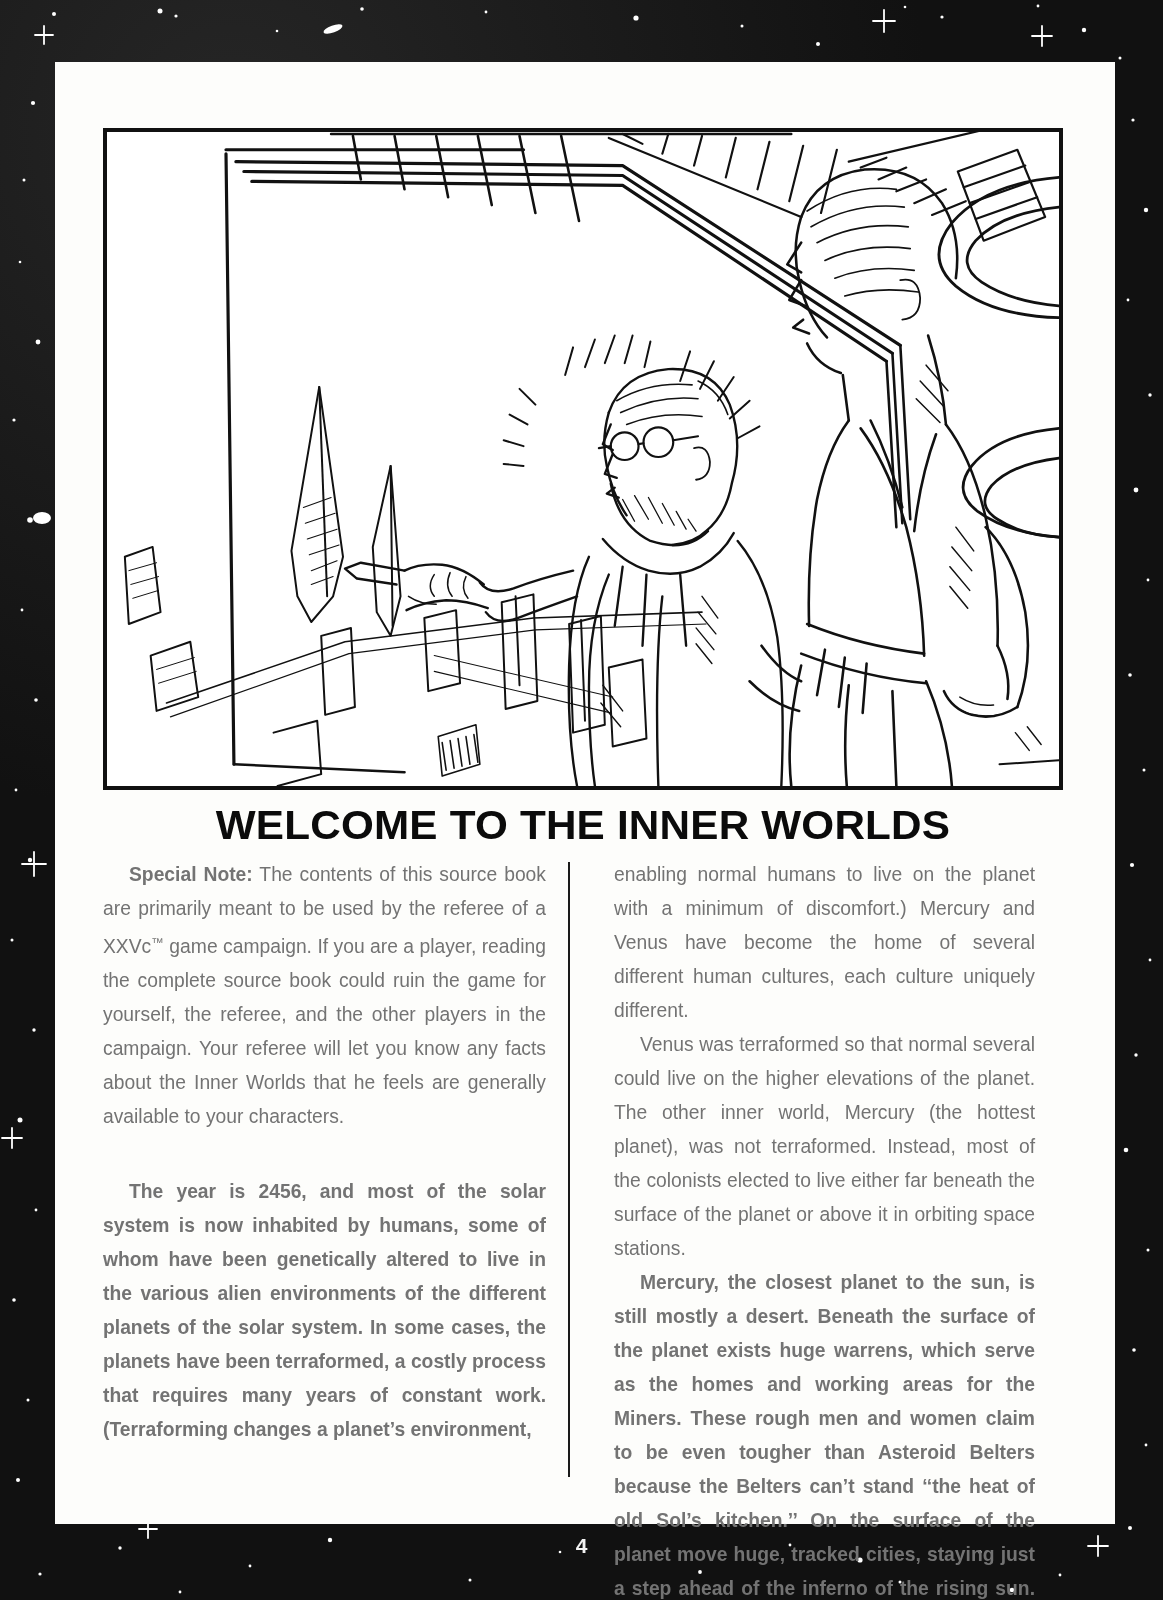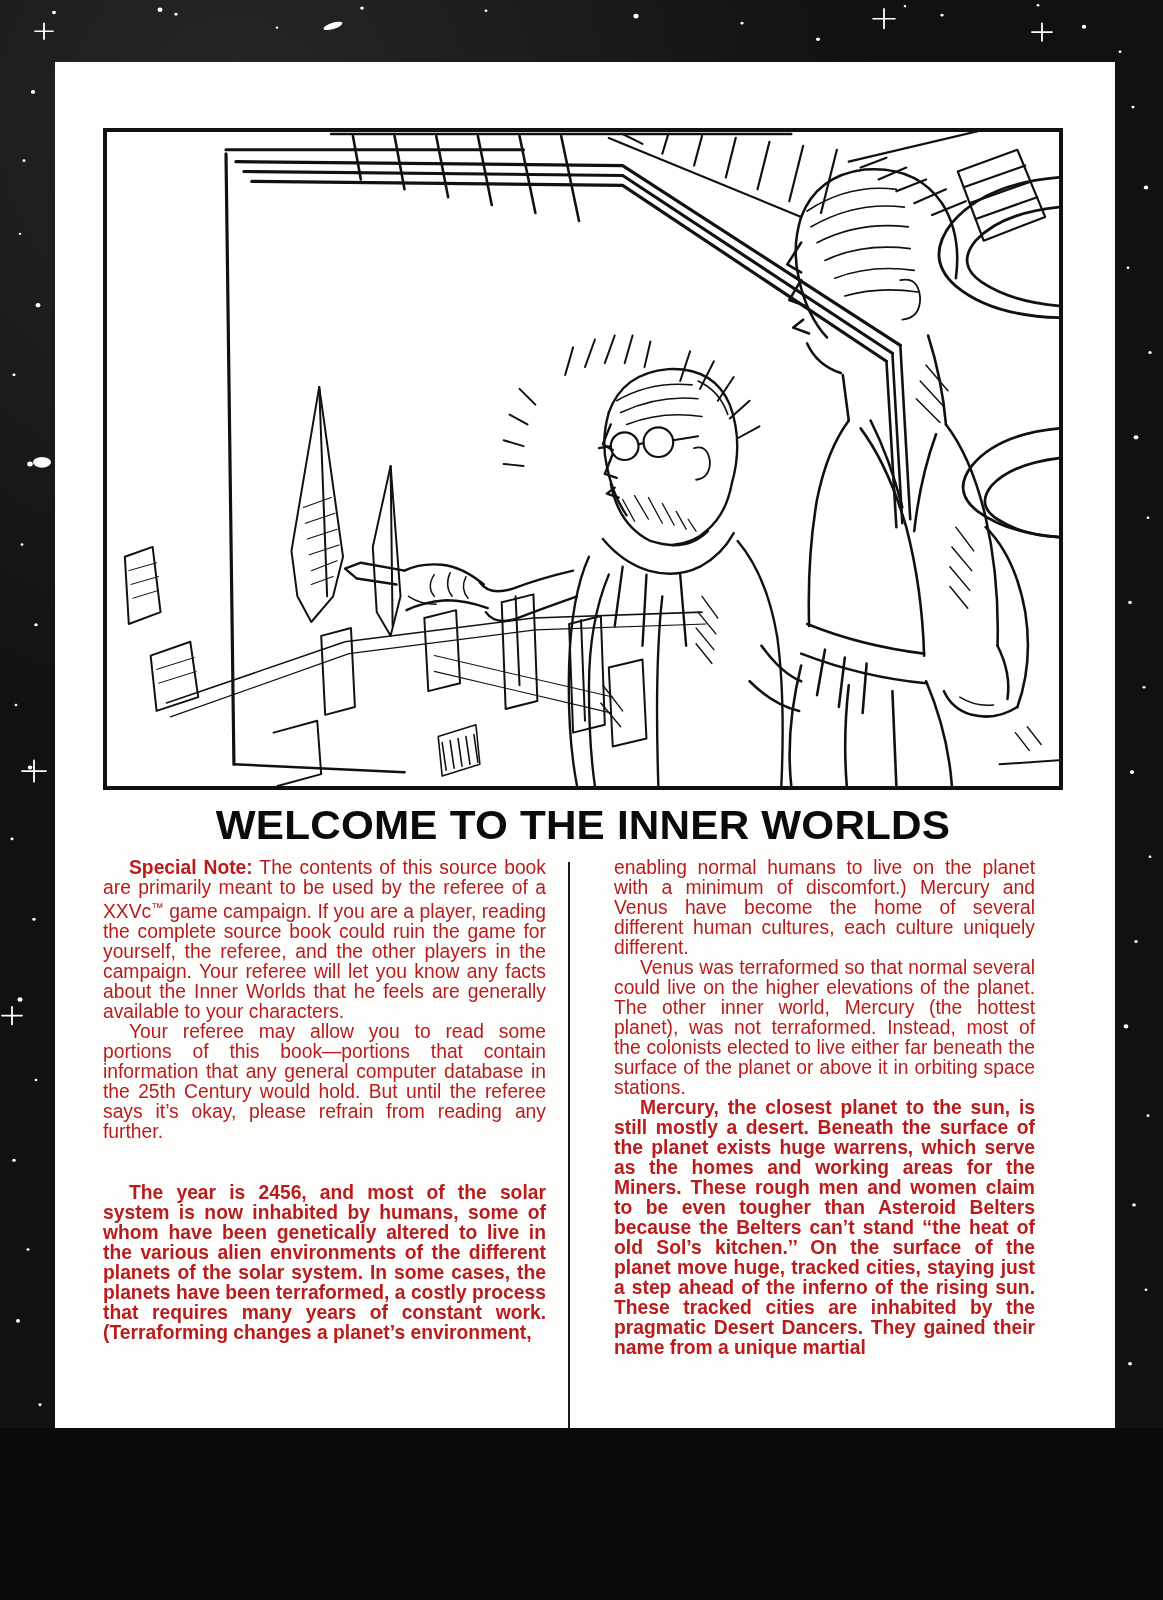--- a/index.html
+++ b/index.html
@@ -8,21 +8,21 @@
     width: 1163px;
     height: 1600px;
     background: #0a0a0a;
     font-family: "Liberation Sans", sans-serif;
   }
 
   
   #page {
     position: relative;
     width: 1163px;
-    height: 1428px;
+    height: 1600px;
     background: #111111;
     overflow: hidden;
   }
 
   #starfield {
     position: absolute;
     inset: 0;
     background:
       radial-gradient(circle at 20% 8%, #262626 0%, #111 40%),
       radial-gradient(circle at 85% 70%, #1e1e1e 0%, #0d0d0d 45%),
@@ -76,22 +76,22 @@
     left: 48px;
     top: 796px;
     width: 968px;
     height: 630px;
     display: flex;
     gap: 0;
   }
   .col {
     width: 457px;
     font-size: 19.3px;
-    line-height: 20px;
-    color: #b91c1c;
+    line-height: 34px;
+    color: #737373;
     text-align: justify;
     text-justify: inter-word;
     hyphens: none;
   }
   .col-left  { padding-right: 14px; }
   .col-right { padding-left: 36px; }
 
   #col-divider {
     width: 18px;
     display: flex;
@@ -429,21 +429,20 @@
     </div>
 
     <h1 id="title">WELCOME TO THE INNER WORLDS</h1>
 
     <div id="columns">
 
       <div class="col col-left">
         <p>
           <span class="lead">Special Note:</span><span> The contents of this source book are primarily meant to be used by the referee of a XXVc<span class="tm">™</span> game campaign. If you are a player, reading the complete source book could ruin the game for yourself, the referee, and the other players in the campaign. Your referee will let you know any facts about the Inner Worlds that he feels are generally available to your characters.</span>
         </p>
-        <p>Your referee may allow you to read some portions of this book—portions that contain information that any general computer database in the 25th Century would hold. But until the referee says it’s okay, please refrain from reading any further.</p>
         <p class="gap-before">The year is 2456, and most of the solar system is now inhabited by humans, some of whom have been genetically altered to live in the various alien environments of the different planets of the solar system. In some cases, the planets have been terraformed, a costly process that requires many years of constant work. (Terraforming changes a planet’s environment,</p>
       </div>
 
       <div id="col-divider">
         <div class="rule"></div>
       </div>
 
       <div class="col col-right">
         <p class="no-indent">enabling normal humans to live on the planet with a minimum of discomfort.) Mercury and Venus have become the home of several different human cultures, each culture uniquely different.</p>
         <p>Venus was terraformed so that normal several could live on the higher elevations of the planet. The other inner world, Mercury (the hottest planet), was not terraformed. Instead, most of the colonists elected to live either far beneath the surface of the planet or above it in orbiting space stations.</p>

